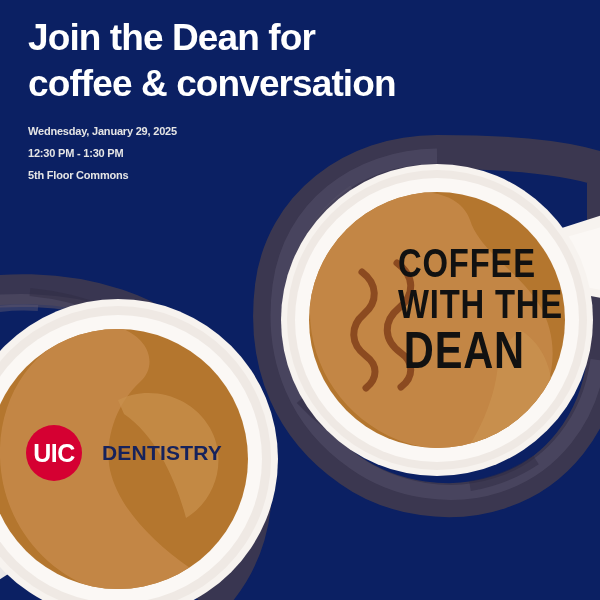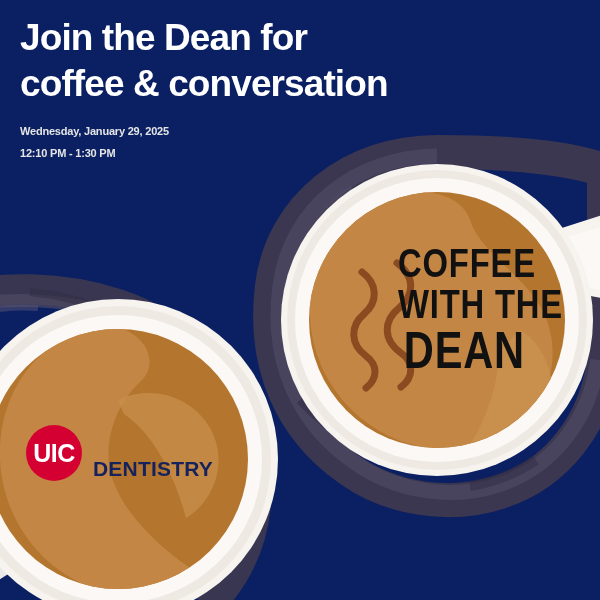--- a/index.html
+++ b/index.html
@@ -17,21 +17,21 @@
     overflow:hidden;
   }
   #artboard{
     position:absolute;left:0;top:0;
     width:600px;height:600px;
   }
 
   
   .textblock{
     position:absolute;
-    left:20px; top:16px;
+    left:28px; top:16px;
     width:540px;
     z-index:40;
     pointer-events:none;
   }
   .headline{
     color:#ffffff;
     font-family:"Liberation Sans", sans-serif;
     font-weight:700;
     font-size:37px;
     line-height:44px;
@@ -74,22 +74,22 @@
     transform-origin:left center;
   }
   #cwd .l1{ font-size:41px; line-height:40px; letter-spacing:1px;}
   #cwd .l2{ font-size:41px; line-height:42px; letter-spacing:1px;}
   #cwd .l3{ font-size:52px; line-height:50px; letter-spacing:1px;}
 
   
   #uic{
     left:26px; top:425px;
     display:flex;
-    align-items:flex-end;
-    gap:11px;
+    align-items:center;
+    gap:20px;
   }
   #uic .badge{
     width:56px;height:56px;border-radius:50%;
     background:#d50032;
     display:flex;align-items:center;justify-content:center;
     color:#ffffff;
     font-weight:700;
     font-size:25px;
     letter-spacing:-0.6px;
     font-family:"Liberation Sans", sans-serif;
@@ -215,21 +215,22 @@
       </g>
 
     </g>
   </svg>
 
   <div class="textblock">
     <h1 class="headline">Join the Dean for</h1>
     <h1 class="headline headline-l2">coffee &amp; conversation</h1>
     <div class="details">
       <div>Wednesday, January 29, 2025</div>
-      <div>12:10 PM - 1:30 PM</div>
+      <div>12:30 PM - 1:30 PM</div>
+      <div>5th Floor Commons</div>
     </div>
   </div>
 
   <div id="cwd" class="cupmark">
     <span class="l l1">COFFEE</span>
     <span class="l l2">WITH THE</span>
     <span class="l l3">DEAN</span>
   </div>
 
   <div id="uic" class="cupmark">

